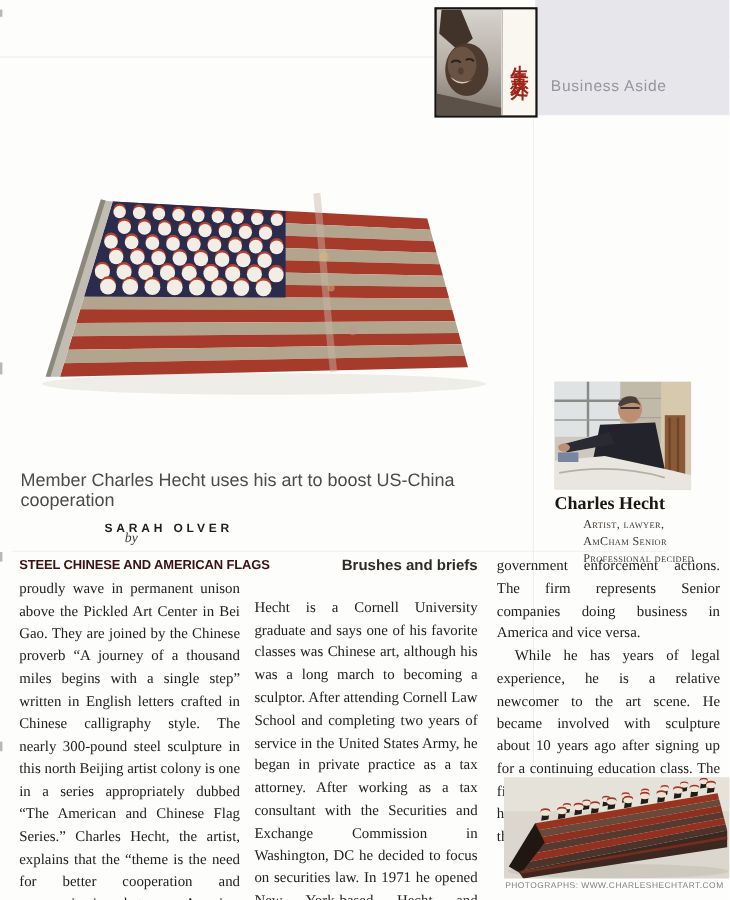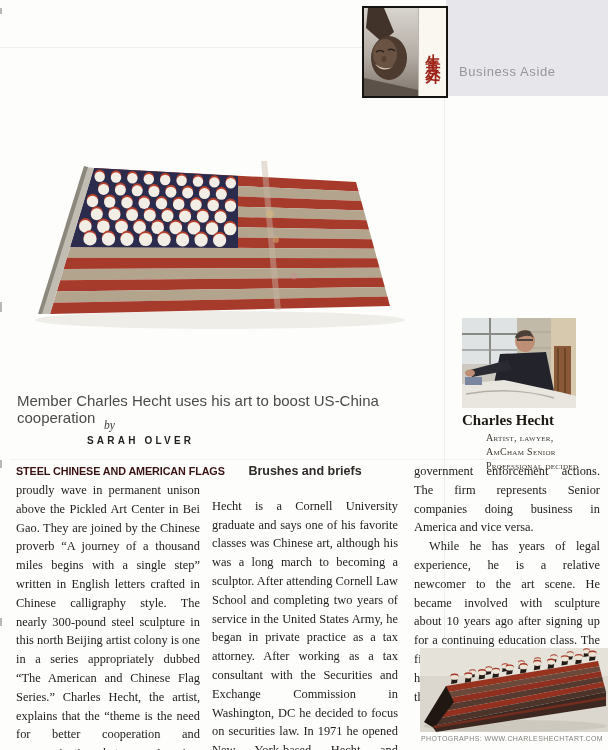--- a/index.html
+++ b/index.html
@@ -42,21 +42,21 @@
   .photo-flag-detail { position:absolute; left:420px; top:648px; width:188px; height:84px; z-index:3; background:#dcd8cf; }
   .photo-flag-main svg, .photo-portrait svg, .photo-flag-detail svg { display:block; width:100%; height:100%; }
 
   
   .headline {
     position:absolute; left:14px; top:350px; width:440px;
     font-weight:bold; font-size:31px; letter-spacing:-.6px; color:#1d1d1d;
   }
   .deck { position:absolute; left:17px; top:392px; width:430px; font-size:15px; color:#4b4b4b; }
   .byline-prefix {
-    position:absolute; left:104px; top:419px;
+    position:absolute; left:104px; top:443px;
     font-family:"Liberation Serif", serif; font-style:italic; font-size:11.5px; color:#3a3a3a;
   }
   .byline-name {
     position:absolute; left:87px; top:435px;
     font-weight:bold; font-size:10px; letter-spacing:3.2px; color:#1f1f1f;
   }
 
   
   .caption-name {
     position:absolute; left:462px; top:412px;
@@ -75,21 +75,21 @@
   .col-1 { left:16px;  width:184px; }
   .col-2 { left:212px; width:186px; }
   .col-3 { left:414px; width:186px; }
   .lead-in {
     display:block; font-family:"Liberation Sans", sans-serif; font-weight:bold;
     font-size:10.8px; letter-spacing:-.1px; color:#3a1212; white-space:nowrap;
     line-height:19px;
   }
   .col-header {
     font-family:"Liberation Sans", sans-serif; font-weight:bold;
-    font-size:12.5px; color:#2f2b27; text-align:center; margin-bottom:16px;
+    font-size:12.5px; color:#2f2b27; text-align:right; margin-bottom:16px;
   }
   .col-3 .p2 { text-indent:15px; }
 
   .photo-credit {
     position:absolute; left:416px; top:735px; width:192px; text-align:center; z-index:3;
     font-size:7px; color:#83837c; letter-spacing:.4px;
   }
 </style>
 </head>
 <body>

